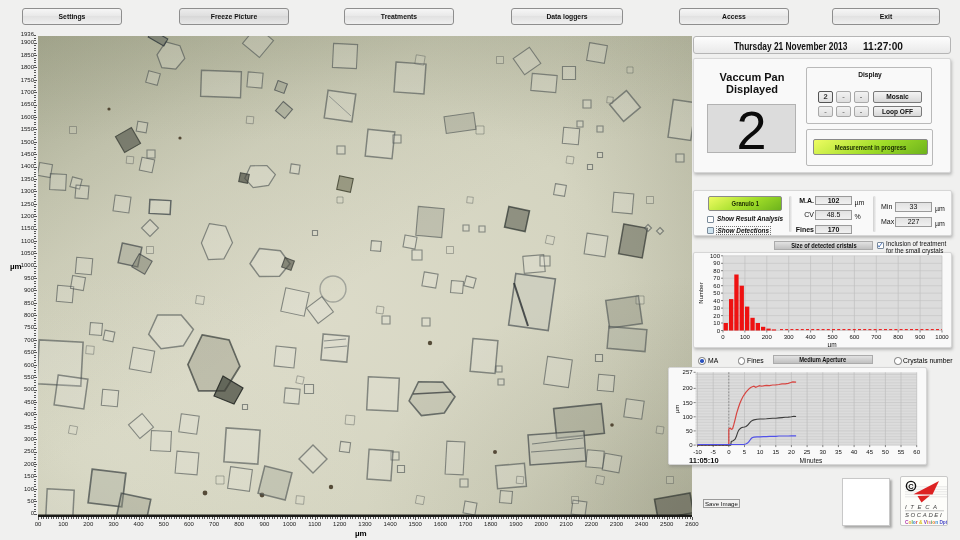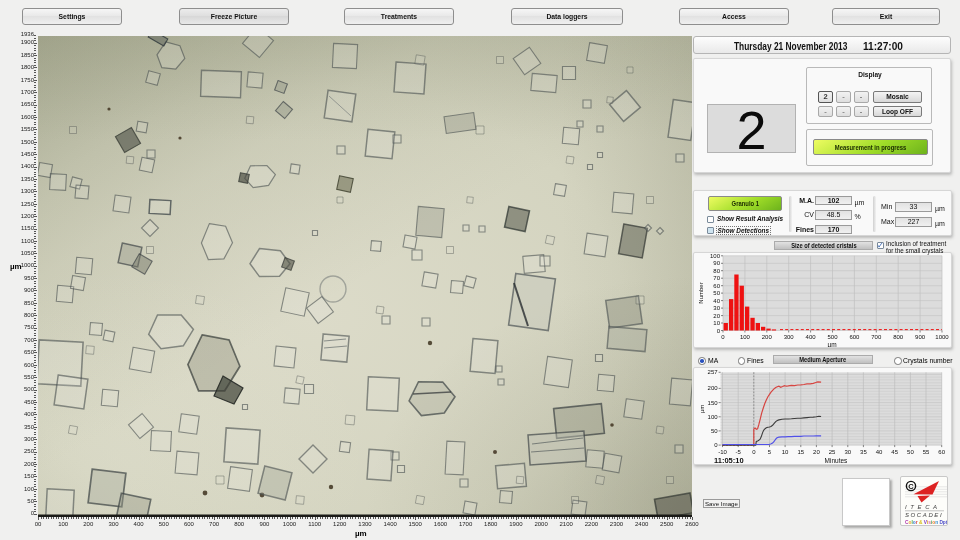--- a/index.html
+++ b/index.html
@@ -787,20 +787,21 @@
 <div class="xtick" style="left:689.5px;height:2px"></div>
 <div class="xtick" style="left:692.0px;height:3px"></div>
 <div class="abs" style="left:355px;top:529px;font-size:8px;font-weight:bold;">µm</div>
 
 <div class="abs" style="left:693px;top:36px;width:258px;height:18px;border:1px solid #b5b5b5;border-radius:3px;background:linear-gradient(#fdfdfd,#e9e9e9);">
   <span style="position:absolute;left:40px;top:2.5px;width:116px;font-size:11px;font-weight:bold;color:#111;transform:scaleX(0.76);transform-origin:0 0;white-space:nowrap;">Thursday 21 November 2013</span>
   <span style="position:absolute;left:169px;top:2.5px;font-size:11px;font-weight:bold;color:#111;transform:scaleX(0.92);transform-origin:0 0;">11:27:00</span>
 </div>
 
 <div class="panel" style="left:693px;top:58px;width:258px;height:115px;">
+  <div class="abs" style="left:8px;top:12px;width:100px;text-align:center;font-size:11px;line-height:12px;font-weight:bold;color:#111;">Vaccum Pan<br>Displayed</div>
   <div class="abs" style="left:13px;top:45px;width:89px;height:49px;background:#dcdcdc;border:1px solid #b2b2b2;
        text-align:center;font-size:54px;line-height:50px;color:#0a0a0a;">2</div>
   <div class="gbox" style="left:112px;top:8px;width:126px;height:57px;">
     <div class="abs" style="left:0;top:3px;width:126px;text-align:center;font-size:6.6px;font-weight:bold;color:#111;">Display</div>
     <div class="smbtn" style="left:11px;top:23px;border-color:#555;">2</div>
     <div class="smbtn" style="left:29px;top:23px;color:#888;">-</div>
     <div class="smbtn" style="left:46.5px;top:23px;color:#888;">-</div>
     <div class="widebtn" style="left:66px;top:23px;">Mosaic</div>
     <div class="smbtn" style="left:11px;top:37.5px;color:#888;">-</div>
     <div class="smbtn" style="left:29px;top:37.5px;color:#888;">-</div>
@@ -928,21 +929,21 @@
 
 <div class="radio" style="left:698px;top:357px;"></div>
 <div class="abs" style="left:700px;top:359px;width:3.5px;height:3.5px;border-radius:50%;background:#2a52be;z-index:3;"></div>
 <div class="abs" style="left:708px;top:357px;font-size:6.8px;">MA</div>
 <div class="radio" style="left:737.5px;top:357px;"></div>
 <div class="abs" style="left:747px;top:357px;font-size:6.8px;">Fines</div>
 <div class="graybar" style="left:773px;top:354.5px;width:100px;"><span>Medium Aperture</span></div>
 <div class="radio" style="left:894px;top:357px;"></div>
 <div class="abs" style="left:903px;top:357px;font-size:6.8px;">Crystals number</div>
 
-<div class="panel" style="left:693px;top:366.5px;width:259px;height:98.5px;">
+<div class="panel" style="left:668px;top:366.5px;width:259px;height:98.5px;">
 <svg width="257" height="96.5" viewBox="0 0 257 96.5">
 <rect x="26.6" y="4.3" width="221.1" height="72.8" fill="#dcdcdc"></rect>
 <line x1="26.6" y1="77.1" x2="247.7" y2="77.1" stroke="#c6c6c6" stroke-width="0.8"></line>
 <line x1="26.6" y1="74.3" x2="247.7" y2="74.3" stroke="#c6c6c6" stroke-width="0.5"></line>
 <line x1="26.6" y1="71.4" x2="247.7" y2="71.4" stroke="#c6c6c6" stroke-width="0.5"></line>
 <line x1="26.6" y1="68.6" x2="247.7" y2="68.6" stroke="#c6c6c6" stroke-width="0.5"></line>
 <line x1="26.6" y1="65.8" x2="247.7" y2="65.8" stroke="#c6c6c6" stroke-width="0.5"></line>
 <line x1="26.6" y1="62.9" x2="247.7" y2="62.9" stroke="#c6c6c6" stroke-width="0.8"></line>
 <line x1="26.6" y1="60.1" x2="247.7" y2="60.1" stroke="#c6c6c6" stroke-width="0.5"></line>
 <line x1="26.6" y1="57.3" x2="247.7" y2="57.3" stroke="#c6c6c6" stroke-width="0.5"></line>

